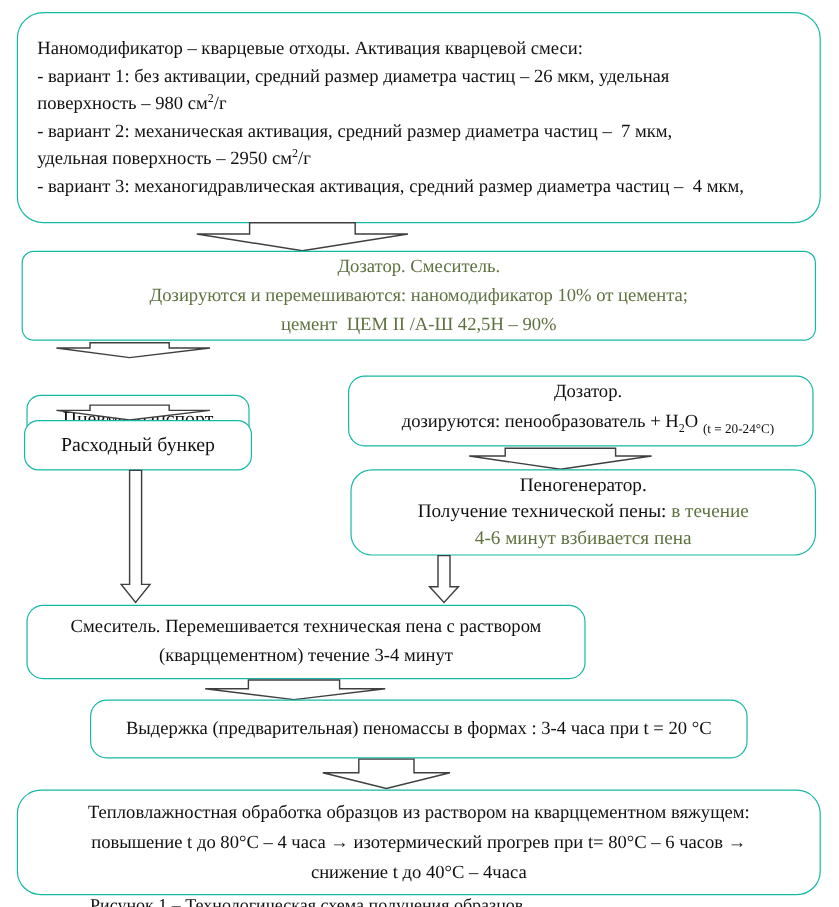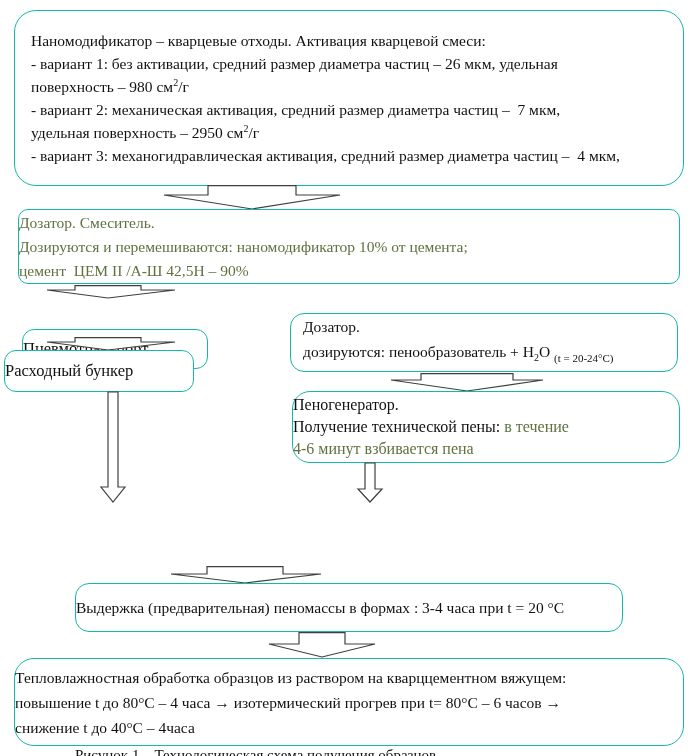--- a/index.html
+++ b/index.html
@@ -5,33 +5,33 @@
   html,body{margin:0;padding:0;background:#fff;}
   #canvas{
     position:relative;width:699px;height:756px;overflow:hidden;background:#fff;
     font-family:"Liberation Serif","DejaVu Serif",serif;color:#111;
   }
   .node{
     position:absolute;box-sizing:border-box;background:#fff;
     border:1px solid #14b8a6;display:flex;flex-direction:column;justify-content:center;
   }
   .node .line{white-space:pre-wrap;}
-  .centered{}
+  .centered{text-align:center;}
   .leftalign{text-align:left;}
   .green{color:var(--green,#5e713f);}
   .sup{font-size:10px;vertical-align:super;line-height:0;}
   .sub{font-size:10px;vertical-align:sub;line-height:0;}
   .subnote{font-size:11px;vertical-align:-5px;}
   svg.arrow{position:absolute;overflow:visible;}
   svg.arrow polygon{fill:#fff;stroke:#3f3f3f;stroke-width:1.2;}
   
   #box-nano   {left:14px;top:10px;width:670px;height:176px;border-radius:22px;padding:6px 16px;font-size:15.5px;line-height:23px;}
   #box-dozsm  {left:18px;top:209px;width:662px;height:75px;border-radius:10px;font-size:15.5px;line-height:24px;}
   #box-pnevmo {left:22px;top:297px;width:186px;height:40px;border-radius:12px;font-size:16.5px;margin-top:32px;}
-  #box-bunker {left:4px;top:350px;width:190px;height:42px;border-radius:12px;font-size:16.5px;}
+  #box-bunker {left:20px;top:350px;width:190px;height:42px;border-radius:12px;font-size:16.5px;}
   #box-doz2   {left:290px;top:313px;width:388px;height:59px;border-radius:14px;border-width:1.5px;font-size:15.5px;line-height:25px;padding-left:12px;}
   #box-penogen{left:292px;top:391px;width:388px;height:72px;border-radius:18px;border-width:1.5px;font-size:16px;line-height:22px;}
   #box-smes2  {left:22px;top:504px;width:466px;height:62px;border-radius:14px;font-size:15.5px;line-height:24px;}
   #box-vyder  {left:75px;top:583px;width:548px;height:49px;border-radius:14px;font-size:15.5px;}
   #box-teplo  {left:14px;top:658px;width:670px;height:88px;border-radius:20px;font-size:15.5px;line-height:25px;}
   #caption{position:absolute;left:75px;top:747px;font-size:15px;white-space:nowrap;}
 </style>
 </head>
 <body>
 
@@ -88,20 +88,24 @@
   <div class="node centered" id="box-penogen">
     <div class="line">Пеногенератор.</div>
     <div class="line"><span>Получение технической пены: </span><span class="green">в течение</span></div>
     <div class="line green">4-6 минут взбивается пена</div>
   </div>
 
   <svg class="arrow" style="left:357px;top:463px;" width="26" height="40" viewBox="0 0 26 40">
     <polygon points="8,0 8,26 1,26 13,39 25,26 18,26 18,0"></polygon>
   </svg>
 
+  <div class="node centered" id="box-smes2">
+    <div class="line">Смеситель. Перемешивается техническая пена с раствором</div>
+    <div class="line">(кварццементном) течение 3-4 минут</div>
+  </div>
 
   <svg class="arrow" style="left:170px;top:565.5px;" width="152" height="18" viewBox="0 0 152 18">
     <polygon points="37,0.6 37,8 1,8 75,17 151,8 113,8 113,0.6"></polygon>
   </svg>
 
   <div class="node centered" id="box-vyder">
     <div class="line">Выдержка (предварительная) пеномассы в формах : 3-4 часа при t = 20 °C</div>
   </div>
 
   <svg class="arrow" style="left:268px;top:632px;" width="108" height="26" viewBox="0 0 108 26">

